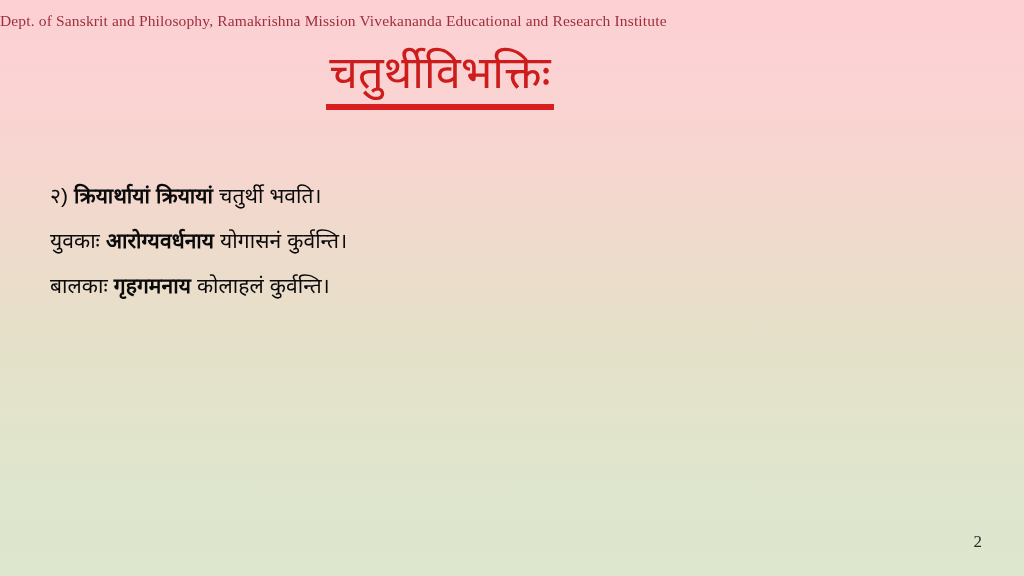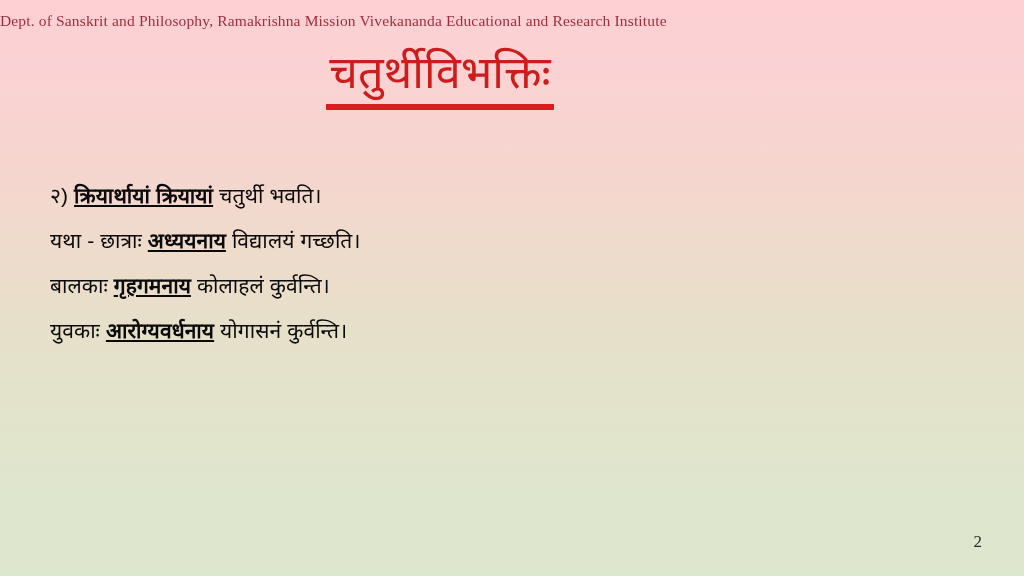--- a/index.html
+++ b/index.html
@@ -77,21 +77,20 @@
   .body-line {
     font-family: "Liberation Sans", "DejaVu Sans", sans-serif;
     font-size: 21px;
     line-height: 45px;
     color: #0a0a0a;
     white-space: nowrap;
     letter-spacing: 0.1px;
   }
   .body-line .em {
     font-weight: 700;
-    text-decoration: underline;
   }
   .body-line .marker {
     font-weight: 400;
   }
 
   
   .page-number {
     position: absolute;
     right: 42px;
     bottom: 24px;
@@ -111,31 +110,28 @@
   <div class="title-wrap">
     <div class="slide-title">चतुर्थीविभक्तिः</div>
   </div>
 
   <div class="body-block">
 
     <div class="body-line">
       <span class="marker">२) </span><span></span><span class="em">क्रियार्थायां क्रियायां</span><span> चतुर्थी भवति।</span>
     </div>
 
-    <div class="body-line">
-      <span class="marker"></span><span>यथा - छात्राः </span><span class="em">अध्ययनाय</span><span> विद्यालयं गच्छति।</span>
-    </div>
 
 
 
     <div class="body-line">
-      <span class="marker"></span><span>बालकाः </span><span class="em">गृहगमनाय</span><span> कोलाहलं कुर्वन्ति।</span>
+      <span class="marker"></span><span>युवकाः </span><span class="em">आरोग्यवर्धनाय</span><span> योगासनं कुर्वन्ति।</span>
     </div>
 
     <div class="body-line">
-      <span class="marker"></span><span>युवकाः </span><span class="em">आरोग्यवर्धनाय</span><span> योगासनं कुर्वन्ति।</span>
+      <span class="marker"></span><span>बालकाः </span><span class="em">गृहगमनाय</span><span> कोलाहलं कुर्वन्ति।</span>
     </div>
 
   </div>
 
   <div class="page-number">2</div>
 
 </div>
 
 </body></html>

